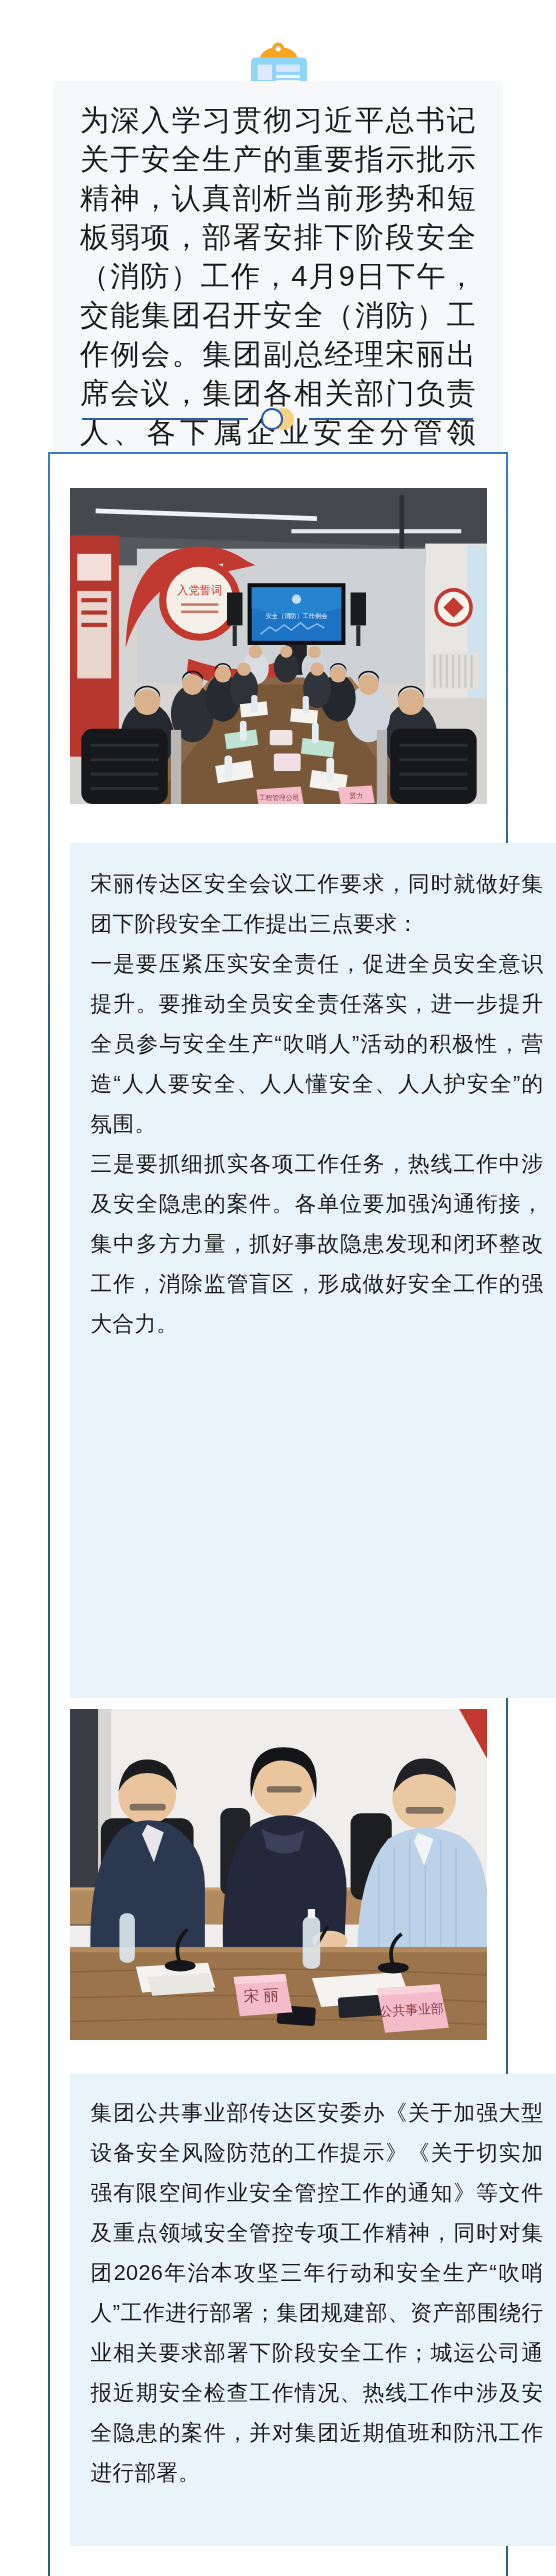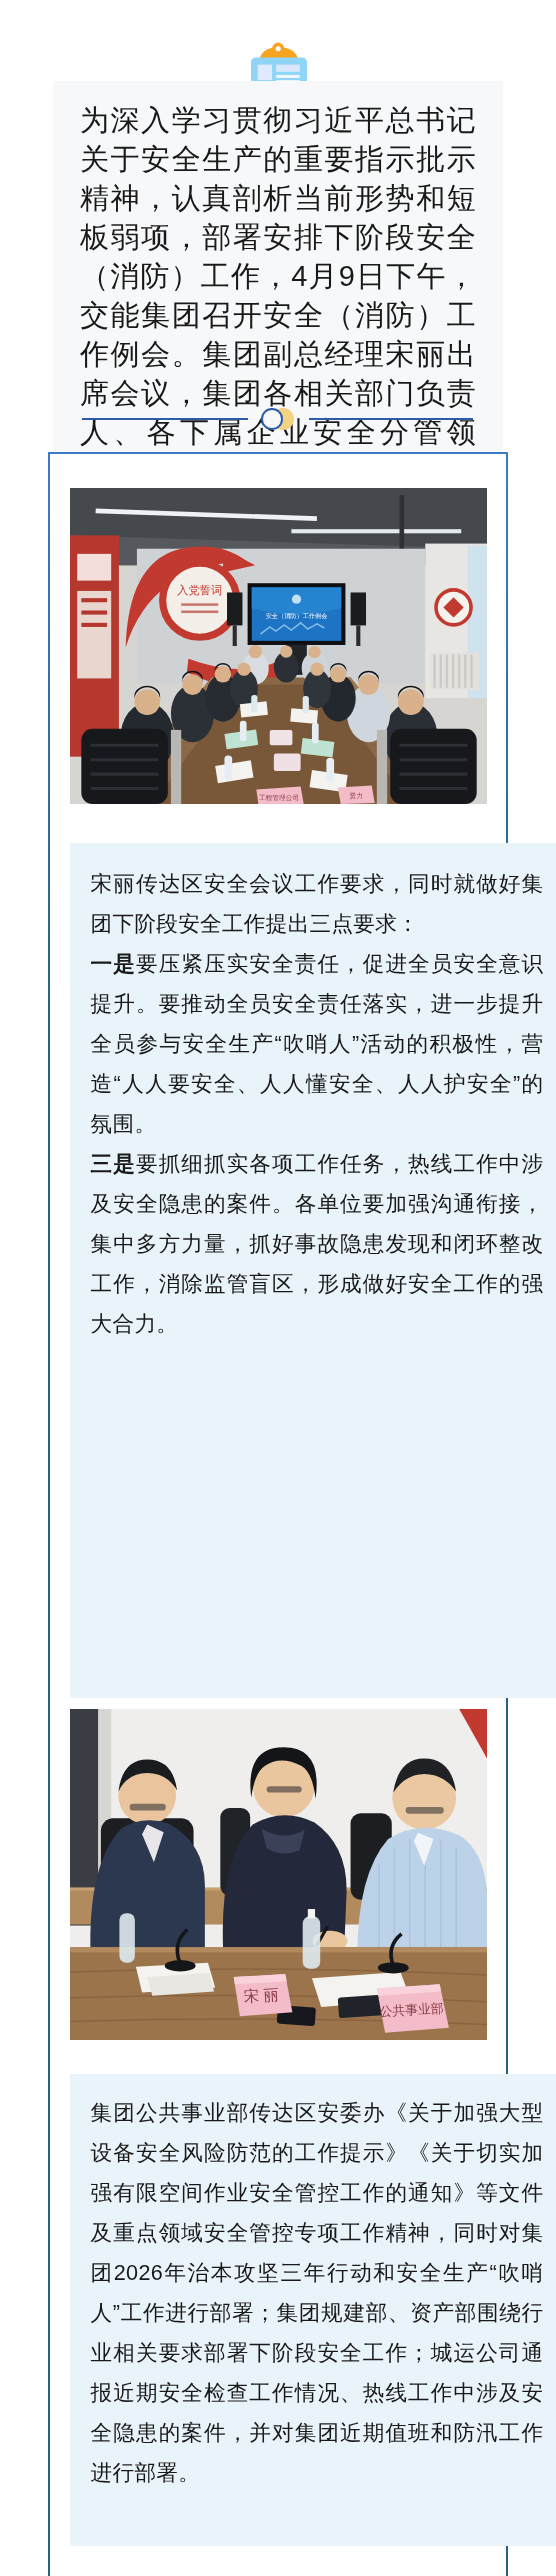--- a/index.html
+++ b/index.html
@@ -29,21 +29,21 @@
   figure{margin:0;}
   .photo{position:absolute;overflow:hidden;text-decoration:underline;}
   .photo svg{display:block;width:100%;height:100%;}
   .photo1{left:70px;top:488px;width:417px;height:316px;}
   .photo2{left:70px;top:1709px;width:417px;height:331px;}
 
   
   .panel{position:absolute;left:70px;width:494px;background:#e9f3fa;box-sizing:border-box;
          overflow:hidden;}
   .panel p{margin:0;font-size:21.6px;line-height:40px;letter-spacing:0.3px;text-align:justify;color:#191919;}
-  .panel b{font-weight:700;margin-top:39px;}
+  .panel b{font-weight:400;margin-top:39px;}
   .panel-1{top:843px;height:855px;padding:20.6px;}
   .panel-2{top:2074px;height:472px;padding:18.5px 20.6px;}
 </style>
 </head>
 <body>
 
 <div class="page">
 
   <div class="clipboard-icon">
     <svg viewBox="0 0 109 93">

